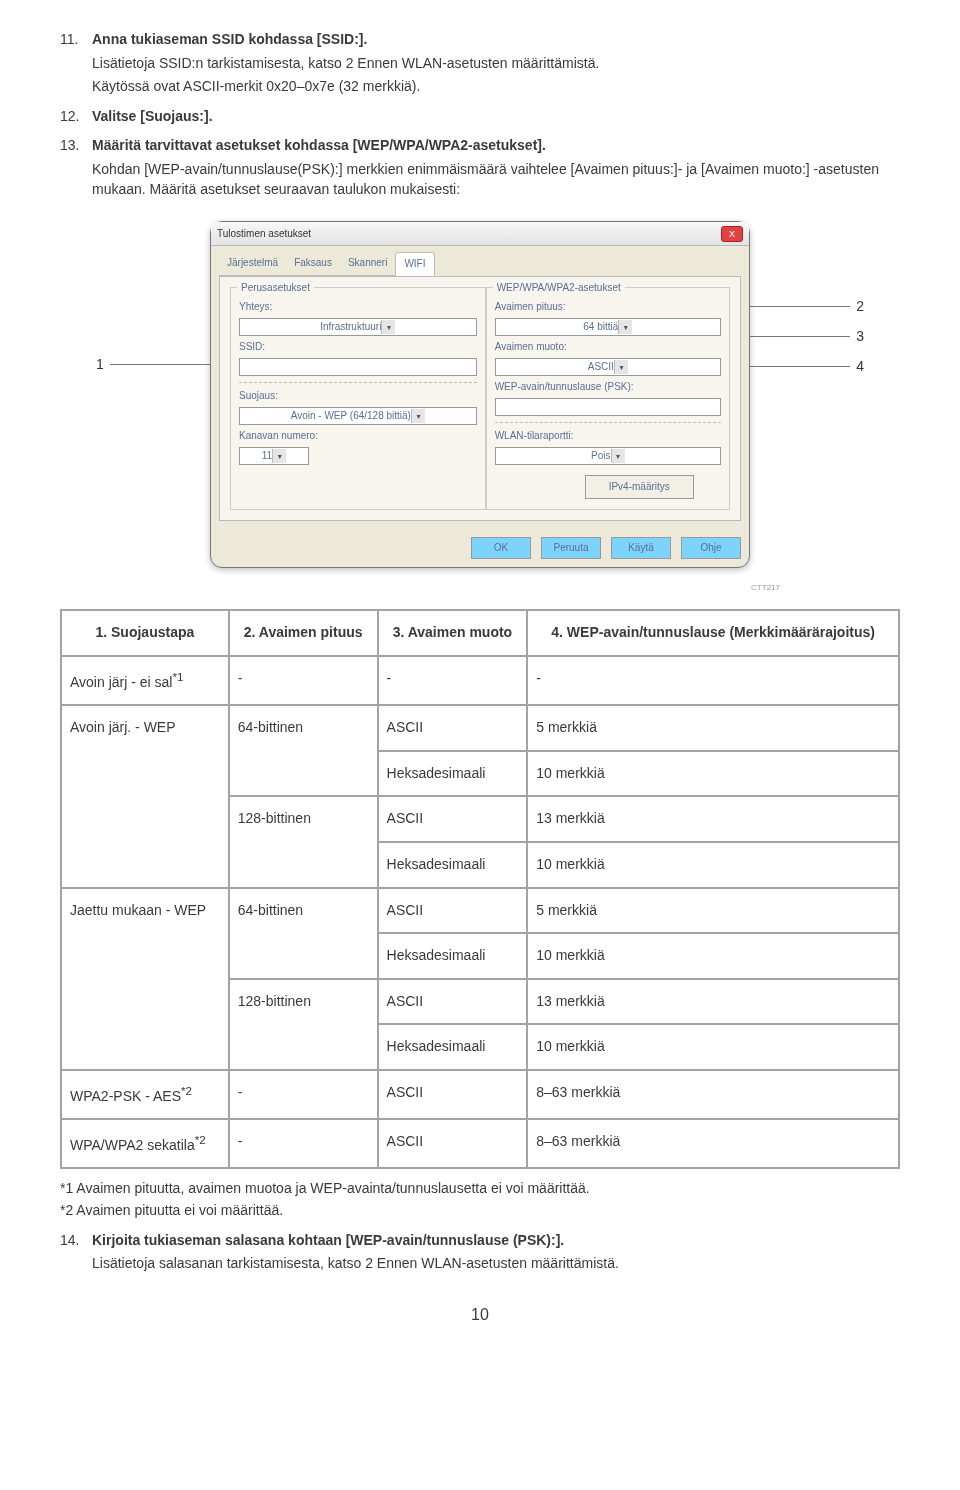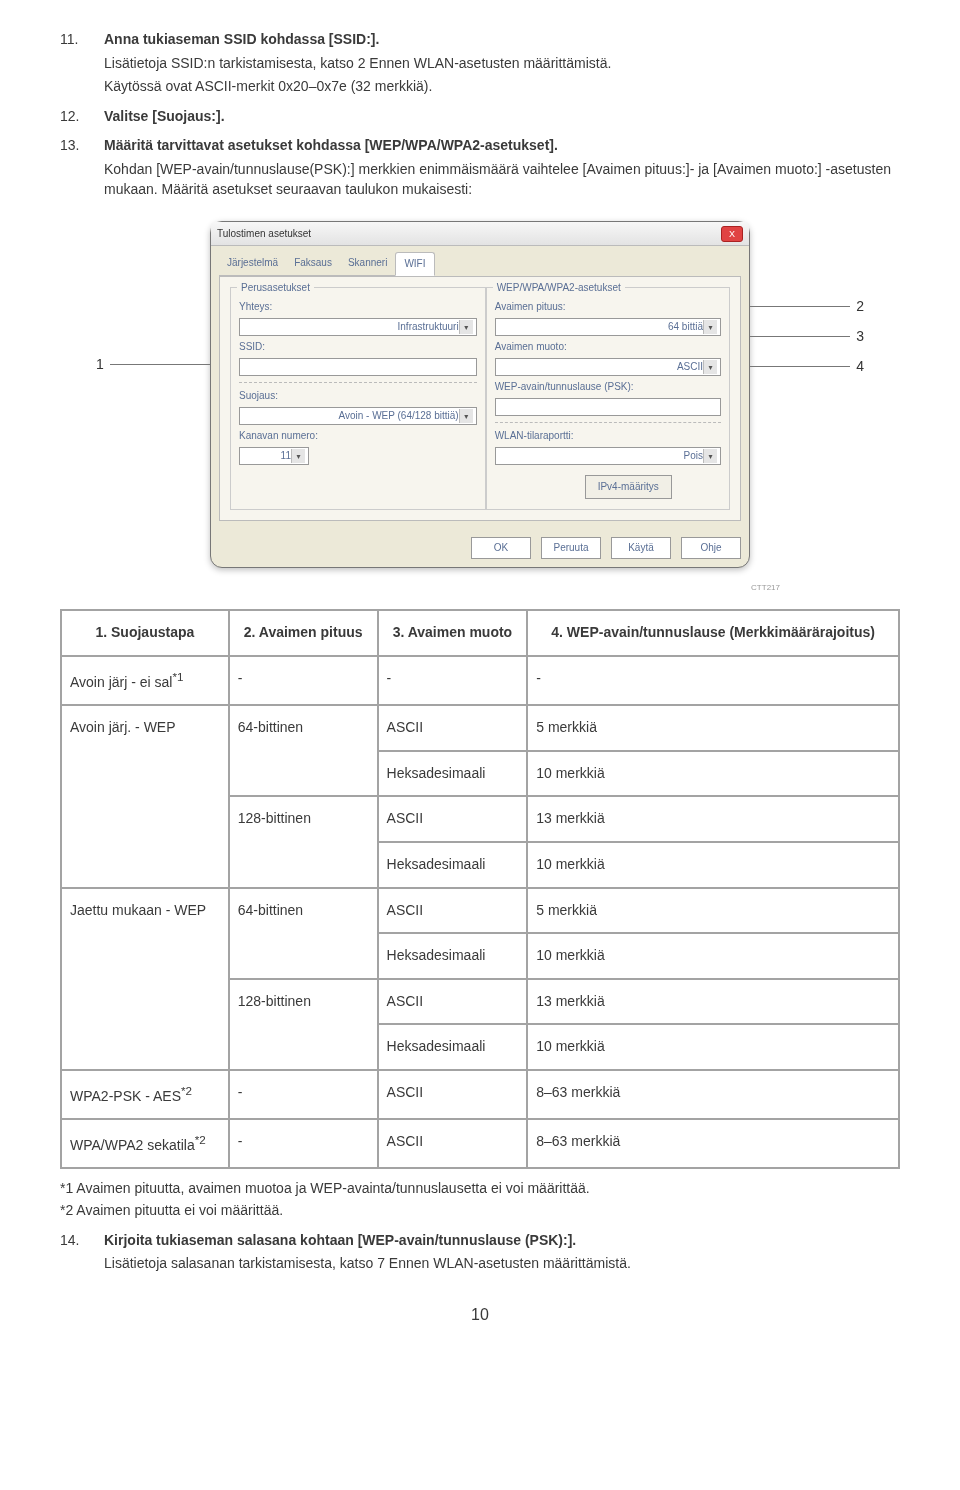--- a/index.html
+++ b/index.html
@@ -6,21 +6,21 @@
   body {
     font-family: Arial, sans-serif;
     background: #fff;
     width: 960px;
     margin: 0 auto;
     padding: 30px 60px;
     font-size: 14px;
     line-height: 1.4;
     color: #3a3a3a;
   }
-  .list-item { display: flex; margin-bottom: 6px; gap: 12px; }
+  .list-item { display: flex; margin-bottom: 6px; }
   .list-num { width: 32px; flex-shrink: 0; }
   .list-body { flex: 1; }
   .bold { font-weight: bold; }
   .para { margin-bottom: 4px; }
 
   
   .shot {
     width: 540px;
     margin: 18px auto 14px;
     position: relative;
@@ -73,31 +73,31 @@
   }
   .fieldset .legend {
     position: absolute; top: -7px; left: 6px;
     background: #f7f5ee; padding: 0 4px; font-size: 10px; color: #5a6f95;
   }
   .frow { display: flex; align-items: center; margin: 4px 0; font-size: 10px; color: #5a6f95; }
   .flabel { width: 85px; }
   .inp, .sel {
     flex: 1; height: 18px; background: #fff; border: 1px solid #999;
     font-size: 10px; padding: 1px 3px; display: flex; align-items: center;
-    justify-content: flex-end;
+    justify-content: center;
   }
   .sel .arrow { width: 14px; height: 14px; background: #e5e5e5; border-left: 1px solid #bbb;
     display: flex; align-items: center; justify-content: center; font-size: 8px; color: #555; }
   .dashline { height: 1px; border-top: 1px dashed #bbb; margin: 6px 0; }
   .ipv4btn { display: inline-block; border: 1px solid #999; background: #f1efe6;
-    padding: 4px 12px; font-size: 10px; margin: 6px 0 0 90px; color: #5a6f95; }
+    padding: 4px 23px; font-size: 10px; margin: 6px 0 0 90px; color: #5a6f95; }
   .btnrow {
     padding: 8px; display: flex; justify-content: flex-end; gap: 10px;
   }
-  .btn { width: 60px; height: 22px; background: #ffffff; border: 1px solid #999;
+  .btn { width: 60px; height: 22px; background: #7dd3fc; border: 1px solid #999;
     font-size: 10px; display: flex; align-items: center; justify-content: center; color: #5a6f95; }
 
   
   .callout { position: absolute; font-size: 14px; color: #333; }
   .co-line { display: flex; align-items: center; }
   .co-hline { height: 1px; background: #777; }
   .co-num { margin: 0 6px; }
 
   .fig-id { text-align: right; font-size: 8px; color: #999; margin-right: 120px; }
 
@@ -342,17 +342,17 @@
   </tbody>
 </table>
 
 <div class="footnote">*1 Avaimen pituutta, avaimen muotoa ja WEP-avainta/tunnuslausetta ei voi määrittää.</div>
 <div class="footnote" style="margin-bottom:10px;">*2 Avaimen pituutta ei voi määrittää.</div>
 
 <div class="list-item">
   <div class="list-num">14.</div>
   <div class="list-body">
     <div class="bold para">Kirjoita tukiaseman salasana kohtaan [WEP-avain/tunnuslause (PSK):].</div>
-    <div class="para">Lisätietoja salasanan tarkistamisesta, katso 7 Ennen WLAN-asetusten määrittämistä.</div>
+    <div class="para">Lisätietoja salasanan tarkistamisesta, katso 2 Ennen WLAN-asetusten määrittämistä.</div>
   </div>
 </div>
 
 <div class="pgnum">10</div>
 
 </body></html>

